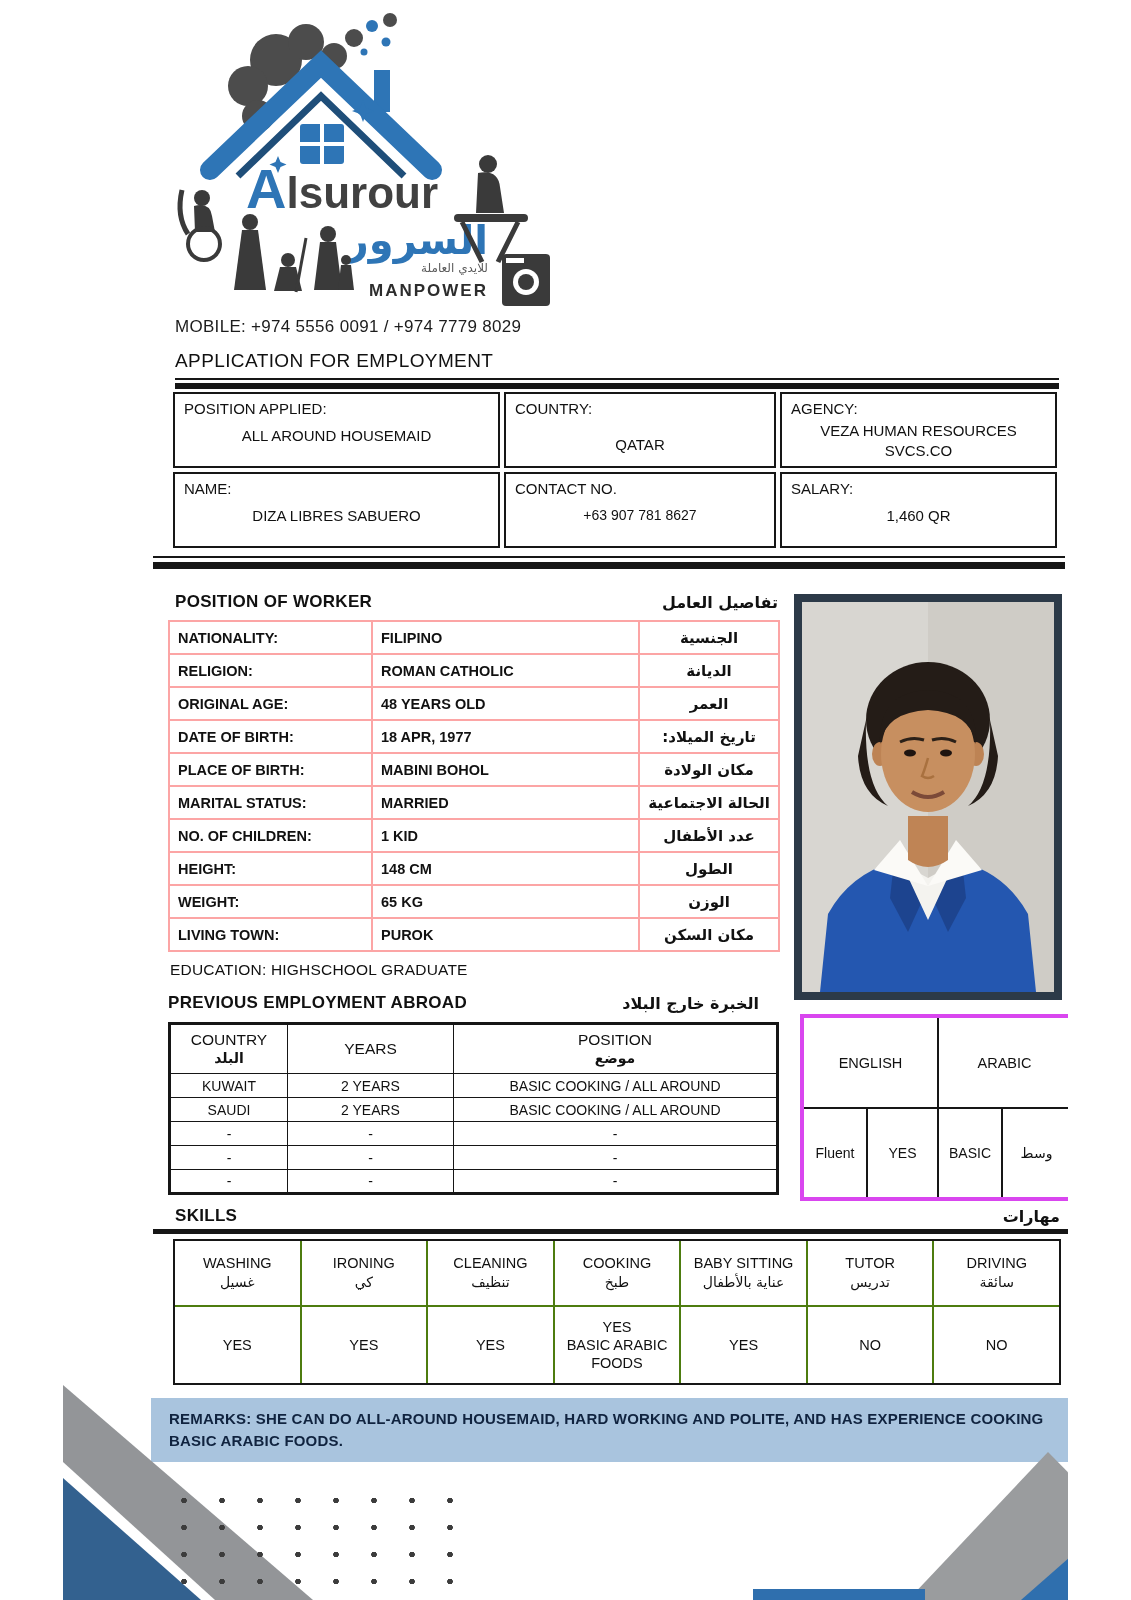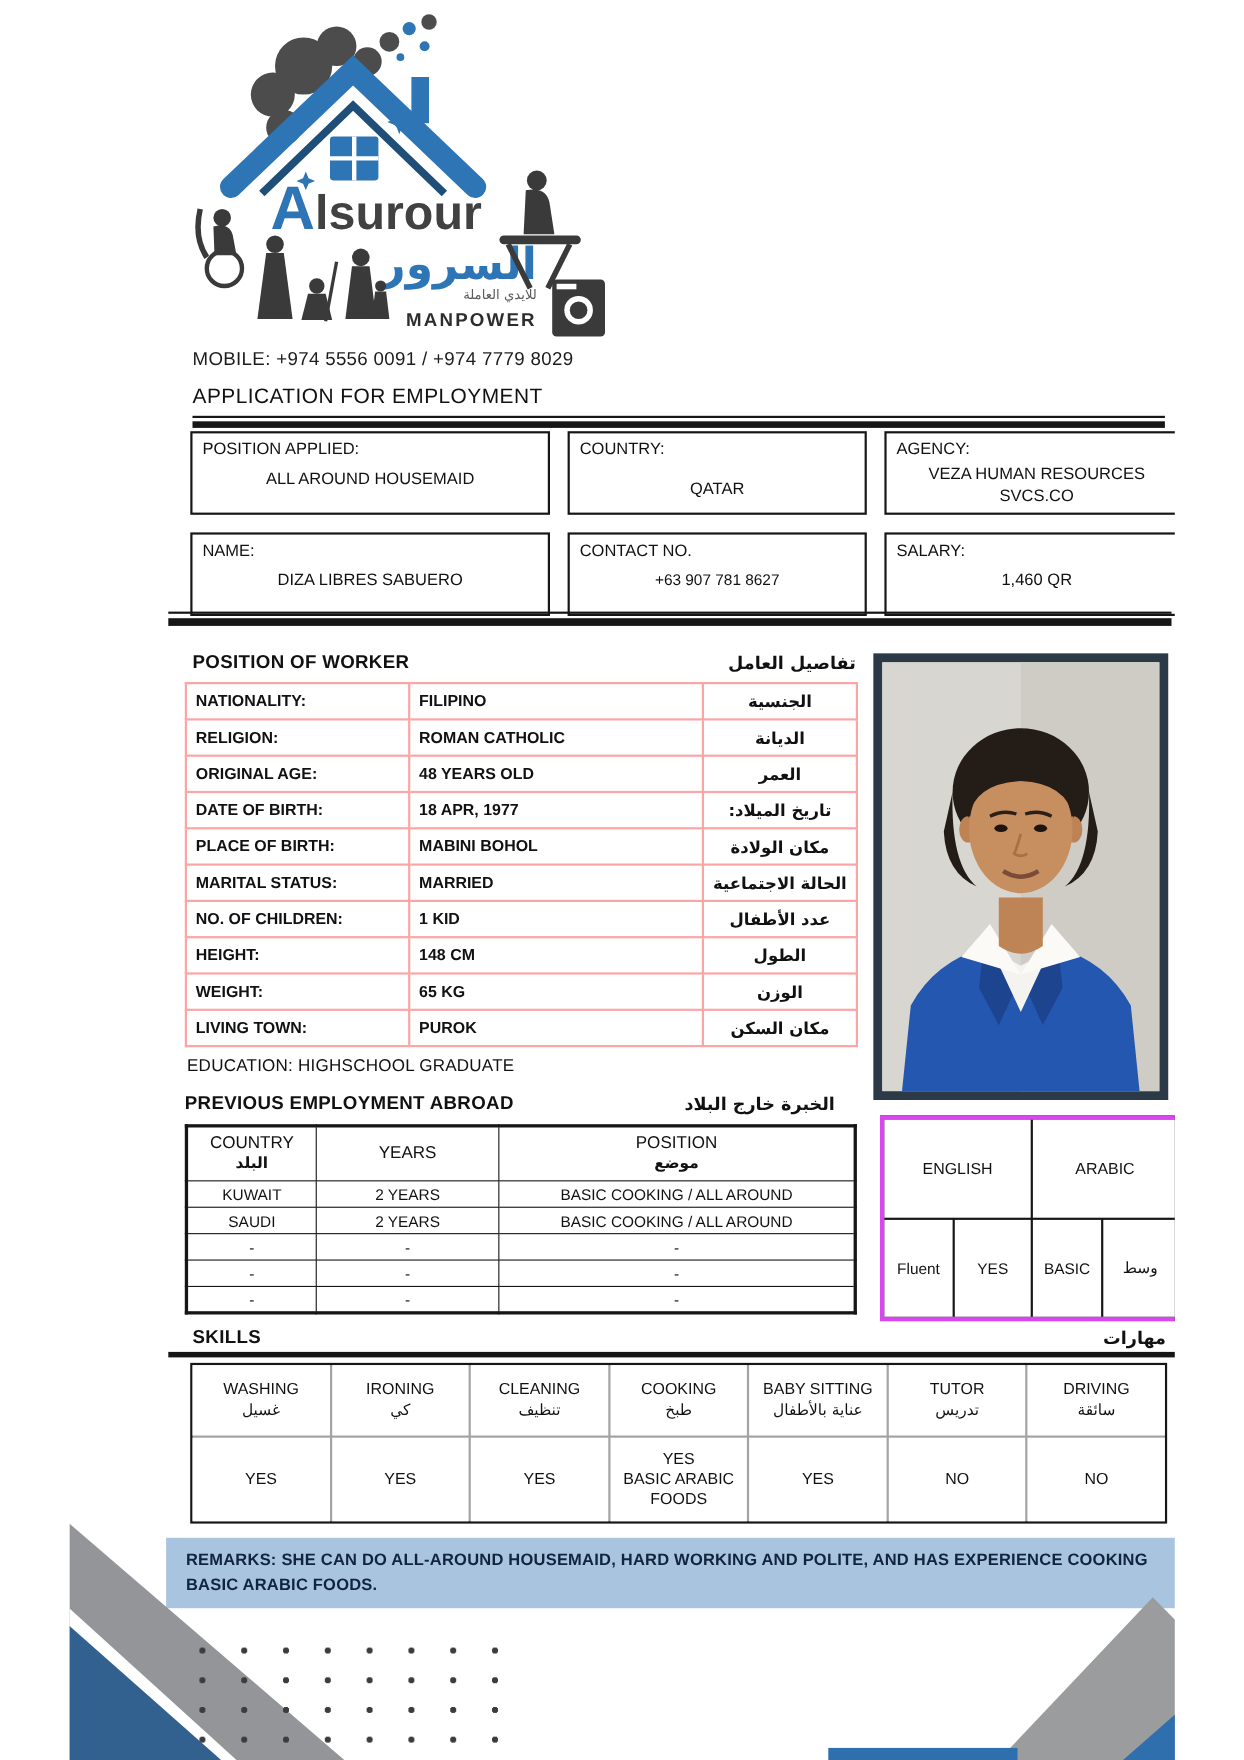--- a/index.html
+++ b/index.html
@@ -10,21 +10,21 @@
   .ar { font-family:"DejaVu Sans", sans-serif; direction:rtl; }
   .bar { background:#161616; }
 
   
   .mobile-line { left:112px; top:317px; font-size:17px; letter-spacing:.3px; color:#1c1c1c; }
   .doc-title { left:112px; top:350px; font-size:19px; font-weight:normal; letter-spacing:.4px; }
   .title-line-thin { left:112px; top:378px; width:884px; height:2px; }
   .title-line-thick { left:112px; top:383px; width:884px; height:6px; }
 
   
-  .app-grid { left:110px; top:392px; display:grid; grid-template-columns:327px 272px 277px; grid-auto-rows:76px; gap:16px; }
+  .app-grid { left:110px; top:392px; display:grid; grid-template-columns:327px 272px 277px; grid-auto-rows:76px; gap:4px; }
   .app-cell { border:2px solid #161616; background:#fff; padding:6px 9px; font-size:15px; }
   .app-cell .lbl { display:block; }
   .app-cell .val { display:block; text-align:center; margin-top:9px; font-size:15px; line-height:1.35; }
 
   
   .div-thin { left:90px; top:556px; width:912px; height:2px; }
   .div-thick { left:90px; top:562px; width:912px; height:7px; }
 
   
   .details-title { left:112px; top:592px; font-size:17px; font-weight:bold; letter-spacing:.3px; }
@@ -49,21 +49,21 @@
 
   
   .lang { left:737px; top:1014px; display:grid; grid-template-columns:62px 69px 62px 67px; grid-template-rows:89px 88px; background:#161616; border:4px solid #d946ef; gap:2px; }
   .lang > div { background:#fff; display:flex; align-items:center; justify-content:center; font-size:14px; }
   .lang .span2 { grid-column:span 2; font-size:14.5px; }
 
   
   .skills-title { left:112px; top:1206px; font-size:17px; font-weight:bold; letter-spacing:.3px; }
   .skills-title-ar { left:880px; top:1207px; width:117px; text-align:right; font-size:16px; font-weight:bold; }
   .skills-line { left:90px; top:1229px; width:918px; height:5px; }
-  .skills-grid { left:110px; top:1239px; width:888px; display:grid; grid-template-columns:repeat(7,1fr); grid-template-rows:64px 76px; background:#a3a3a3; border:2px solid #161616; gap:2px; }
+  .skills-grid { left:110px; top:1239px; width:888px; display:grid; grid-template-columns:repeat(7,1fr); grid-template-rows:64px 76px; background:#4d7c0f; border:2px solid #161616; gap:2px; }
   .skills-grid > div { background:#fff; display:flex; flex-direction:column; align-items:center; justify-content:center; text-align:center; font-size:14.5px; line-height:1.25; }
   .skill-ar { font-size:14px; margin-top:2px; }
   .skill-val { white-space:pre-line; }
 
   
   .remarks { left:88px; top:1398px; width:932px; min-height:62px; background:#a9c4de; color:#10233f; font-weight:bold; font-size:15px; line-height:1.45; padding:10px 18px; letter-spacing:.2px; }
 
   
   .deco { pointer-events:none; }
   .dots { left:98px; top:1483px; width:296px; height:114px;

